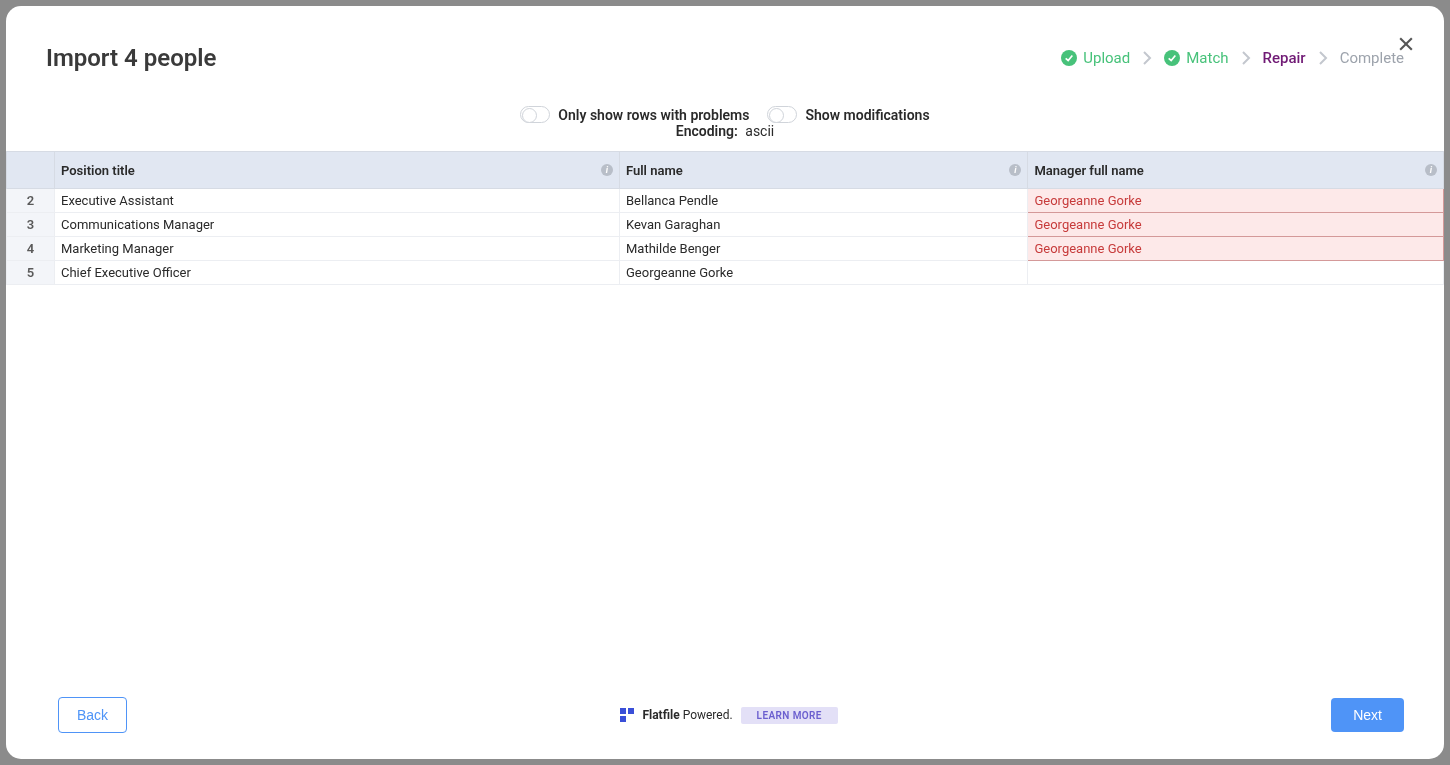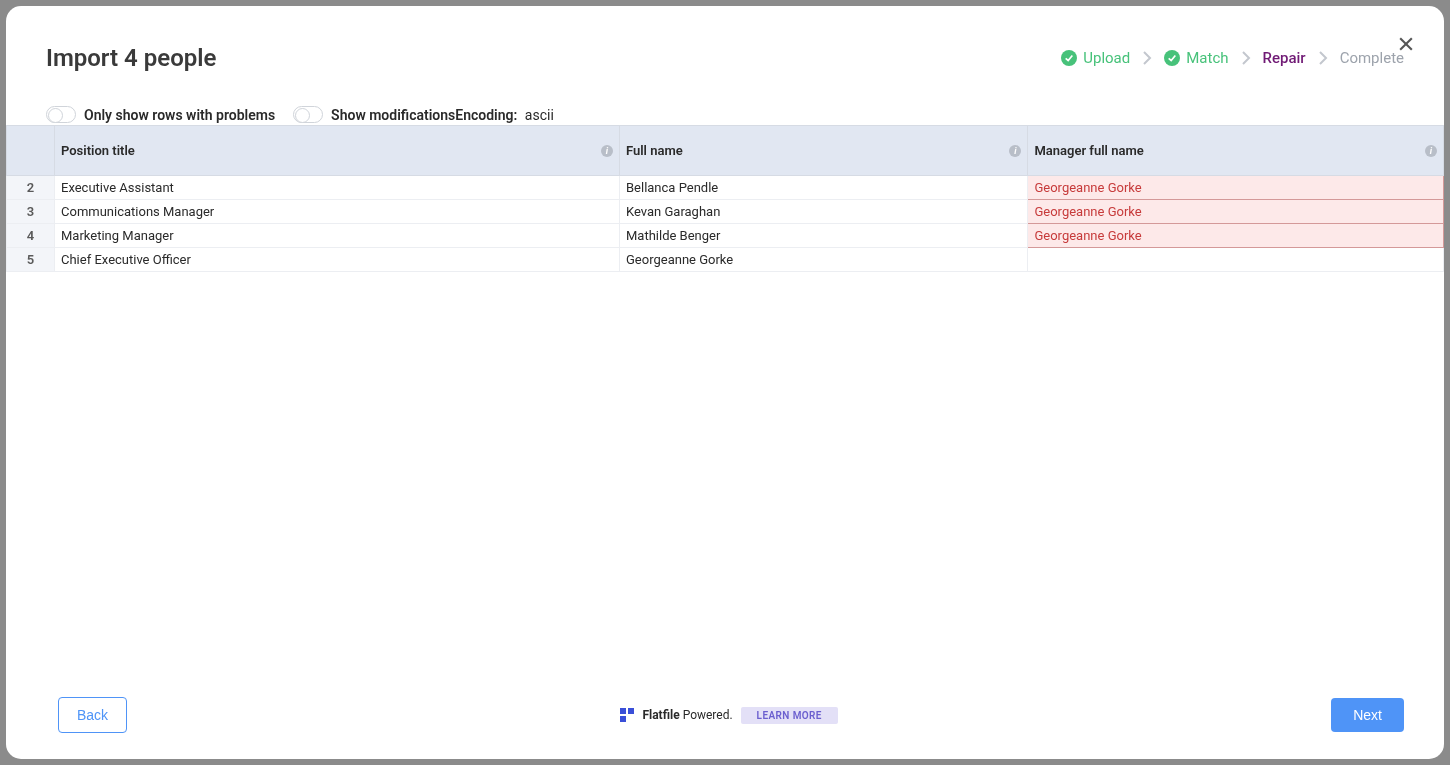--- a/index.html
+++ b/index.html
@@ -91,24 +91,25 @@
       color: #c3c7ce;
       display: inline-flex;
       align-items: center;
     }
     .chevron svg {
       width: 10px;
       height: 14px;
     }
     .toolbar {
       display: flex;
-      justify-content: flex-start;
-      align-items: center;
-      padding: 24px 40px 2px 40px;
+      justify-content: center;
+      align-items: center;
+      padding: 24px 40px 12px 40px;
       font-size: 14px;
+      flex-direction: column;
     }
     .toggles {
       display: flex;
       align-items: center;
       gap: 18px;
     }
     .toggle-group {
       display: flex;
       align-items: center;
       gap: 8px;
@@ -155,21 +156,21 @@
     table {
       width: 100%;
       border-collapse: collapse;
       font-size: 13px;
     }
     thead th {
       background: #e1e7f2;
       text-align: left;
       font-weight: 600;
       color: #2a2a2a;
-      padding: 17px 6px;
+      padding: 10px 6px;
       border: 1px solid #d6dbe4;
       position: relative;
       height: 37px;
     }
     thead th.row-num-header {
       width: 48px;
       text-align: center;
     }
     .info-icon {
       position: absolute;

